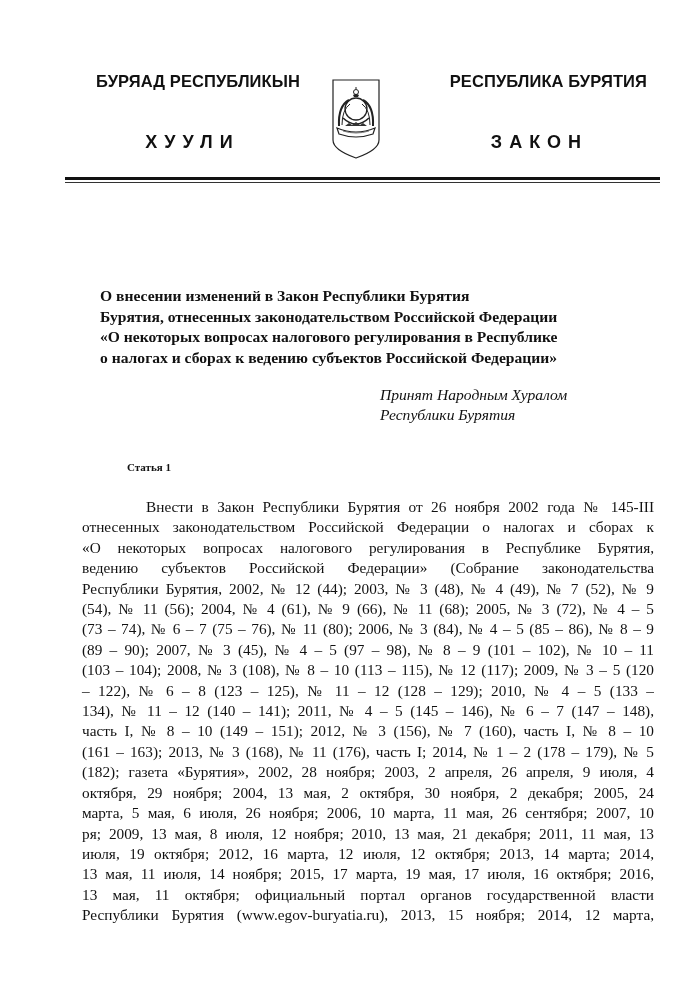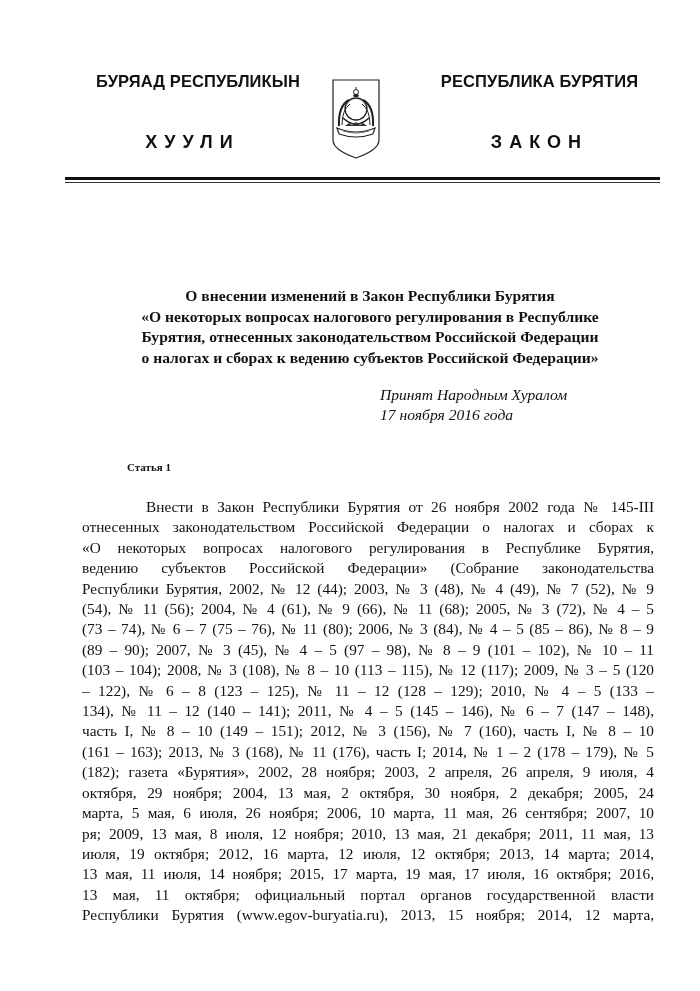--- a/index.html
+++ b/index.html
@@ -1,25 +1,25 @@
 <!DOCTYPE html>
 <html><head>
   <meta charset="utf-8">
   <style>
     html, body { margin: 0; padding: 0; background: #ffffff; }
     body { width: 700px; height: 991px; position: relative; overflow: hidden; color: #111; }
     .hdr { position: absolute; font-family: "Liberation Sans", "DejaVu Sans", sans-serif; font-weight: bold; color: #111; }
     .hdr-left-top { left: 85px; top: 72px; width: 215px; text-align: right; font-size: 16.5px; letter-spacing: 0.1px; }
-    .hdr-right-top { left: 432px; top: 72px; width: 215px; text-align: center; font-size: 16.5px; letter-spacing: 0.1px; }
+    .hdr-right-top { left: 432px; top: 72px; width: 215px; text-align: right; font-size: 16.5px; letter-spacing: 0.1px; }
     .hdr-left-bot { left: 85px; top: 132px; width: 215px; text-align: center; font-size: 18px; letter-spacing: 7px; }
     .hdr-right-bot { left: 432px; top: 132px; width: 215px; text-align: center; font-size: 18px; letter-spacing: 7px; }
     .emblem { position: absolute; left: 331px; top: 78px; width: 50px; height: 82px; }
     .divider-thick { position: absolute; left: 65px; top: 177px; width: 595px; height: 3px; background: #111; }
     .divider-thin { position: absolute; left: 65px; top: 182px; width: 595px; height: 1px; background: #333; }
-    .title { position: absolute; left: 100px; top: 286px; width: 540px; text-align: center;
+    .title { position: absolute; left: 100px; top: 286px; width: 540px; 
       font-family: "Liberation Serif", "DejaVu Serif", serif; font-weight: bold; font-size: 15.6px; line-height: 20.5px; }
     .adopted { position: absolute; left: 380px; top: 385px; width: 270px; text-align: left;
       font-family: "Liberation Serif", "DejaVu Serif", serif; font-style: italic; font-size: 15.6px; line-height: 20px; }
     .article-h { position: absolute; left: 127px; top: 461px;
       font-family: "Liberation Serif", "DejaVu Serif", serif; font-weight: bold; font-size: 11px; }
     .body { position: absolute; left: 82px; top: 497px; width: 572px;
       font-family: Liberation Serif, serif; font-size: 15.3px; line-height: 20.4px; }
     .body .line { display: block; text-align: justify; text-align-last: justify; white-space: nowrap; }
     .body .line.first { padding-left: 64px; }
   </style>
@@ -47,28 +47,28 @@
     <path d="M6 50 Q25 58 44 50 L42 56 Q25 62 8 56 Z" fill="#fff" stroke="#222" stroke-width="1.2"></path>
     <path d="M12 53 Q25 57 38 53" fill="none" stroke="#555" stroke-width="0.8"></path>
   </svg>
 </div>
 
 <div class="divider-thick"></div>
 <div class="divider-thin"></div>
 
 <div class="title">
   <div>О внесении изменений в Закон Республики Бурятия</div>
+  <div>Бурятия, отнесенных законодательством Российской Федерации</div>
   <div>«О некоторых вопросах налогового регулирования в Республике</div>
-  <div>Бурятия, отнесенных законодательством Российской Федерации</div>
   <div>о налогах и сборах к ведению субъектов Российской Федерации»</div>
 </div>
 
 <div class="adopted">
   <div>Принят Народным Хуралом</div>
-  <div>17 ноября 2016 года</div>
+  <div>Республики Бурятия</div>
 </div>
 
 <div class="article-h">Статья 1</div>
 
 <div class="body" id="article-body">
     <span class="line first">Внести в Закон Республики Бурятия от 26 ноября 2002 года № 145-III</span>
     <span class="line">отнесенных законодательством Российской Федерации о налогах и сборах к</span>
     <span class="line">«О некоторых вопросах налогового регулирования в Республике Бурятия,</span>
     <span class="line">ведению субъектов Российской Федерации» (Собрание законодательства</span>
     <span class="line">Республики Бурятия, 2002, № 12 (44); 2003, № 3 (48), № 4 (49), № 7 (52), № 9</span>

